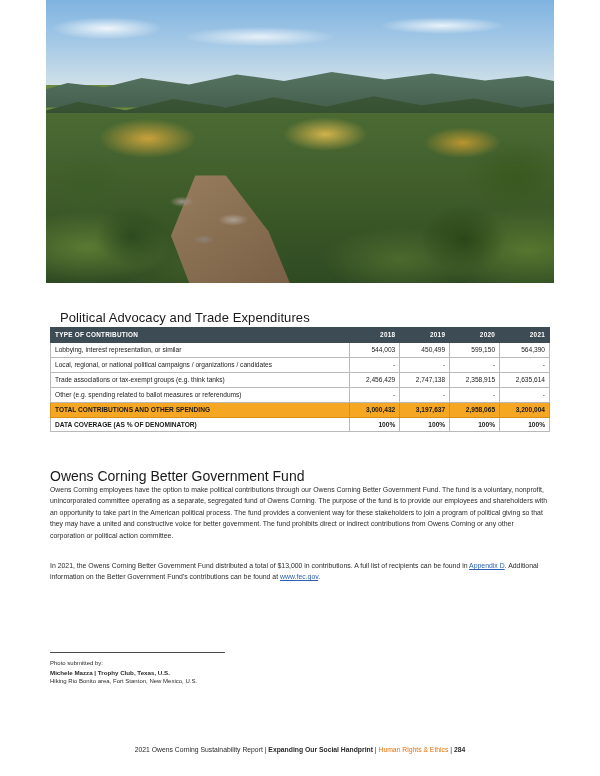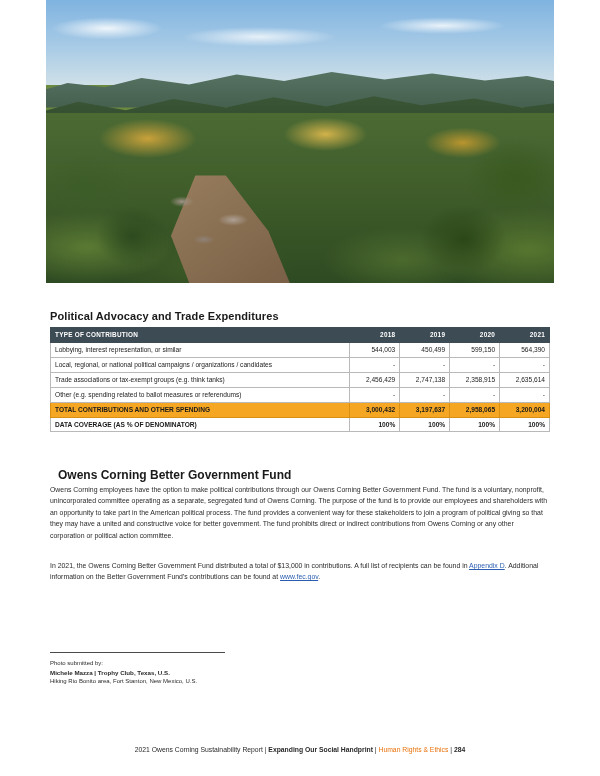--- a/index.html
+++ b/index.html
@@ -102,23 +102,23 @@
     position: absolute;
     right: -6%; top: 38%; width: 34%; height: 62%;
     background:
       radial-gradient(ellipse 70px 55px at 60% 40%, #39591f, rgba(57,89,31,0) 72%),
       radial-gradient(ellipse 60px 48px at 30% 75%, #2b4718, rgba(43,71,24,0) 72%);
   }
 
   
   .section-title {
     position: absolute;
-    left: 50px;
-    font-size: 11px;
-    font-weight: bold;
+    left: 60px;
+    font-size: 13px;
+    font-weight: normal;
     color: #1a1a1a;
     letter-spacing: 0.1px;
   }
   #adv-title { top: 310px; }
 
   
   .table-wrap {
     position: absolute;
     left: 50px;
     top: 327px;
@@ -158,24 +158,23 @@
   table.data tbody tr.coverage td {
     font-weight: bold;
     color: #1a1a1a;
   }
 
   
   .sub-title {
     position: absolute;
     left: 50px;
     top: 468px;
-    font-size: 12px;
-    font-weight: bold;
-    color: #1a1a1a;
-    margin-left: 8px;
+    font-size: 14px;
+    font-weight: normal;
+    color: #1a1a1a;
   }
   .body-block {
     position: absolute;
     left: 50px;
     width: 500px;
     font-size: 6.9px;
     line-height: 1.65;
     color: #2a2a2a;
     text-align: left;
   }

